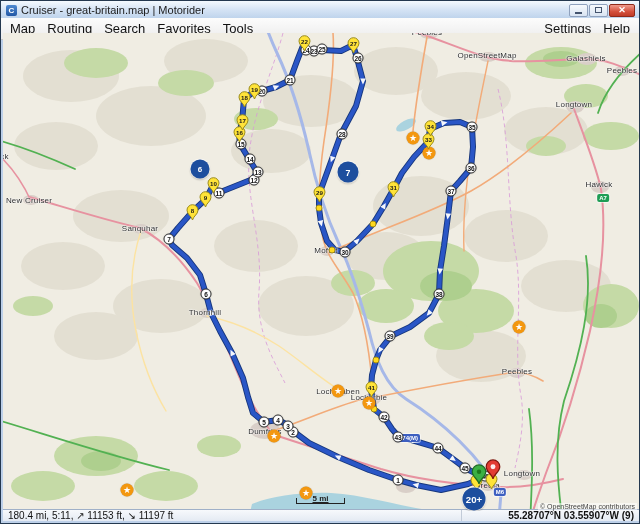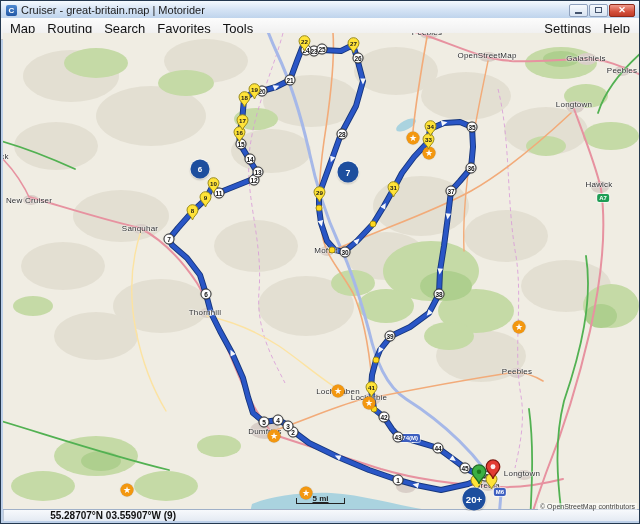--- a/index.html
+++ b/index.html
@@ -346,16 +346,17 @@
             <path d="M6.5 16 C5.5 12 1 10.3 1 6.2 A5.5 5.5 0 1 1 12 6.2 C12 10.3 7.5 12 6.5 16Z" fill="#e23b32" stroke="#7e150d" stroke-width="1"></path>
             <circle cx="6.5" cy="6.2" r="2" fill="#ffffff" opacity="0.9"></circle>
           </svg></div>
         <div class="scale-line" style="left: 293px; top: 465px; width: 49px;"></div>
         <div class="scale-label" style="left: 317.5px; top: 470px; text-decoration: underline;">5 mi</div>
       </div>
     <div class="attribution">© OpenStreetMap contributors</div>
   </div>
 
   <div class="statusbar">
+    <div class="status-left">180.4 mi, 5:11, ↗ 11153 ft, ↘ 11197 ft</div>
     <div class="status-right">55.28707°N 03.55907°W  (9)</div>
   </div>
 
 </div>
 
 </body></html>

